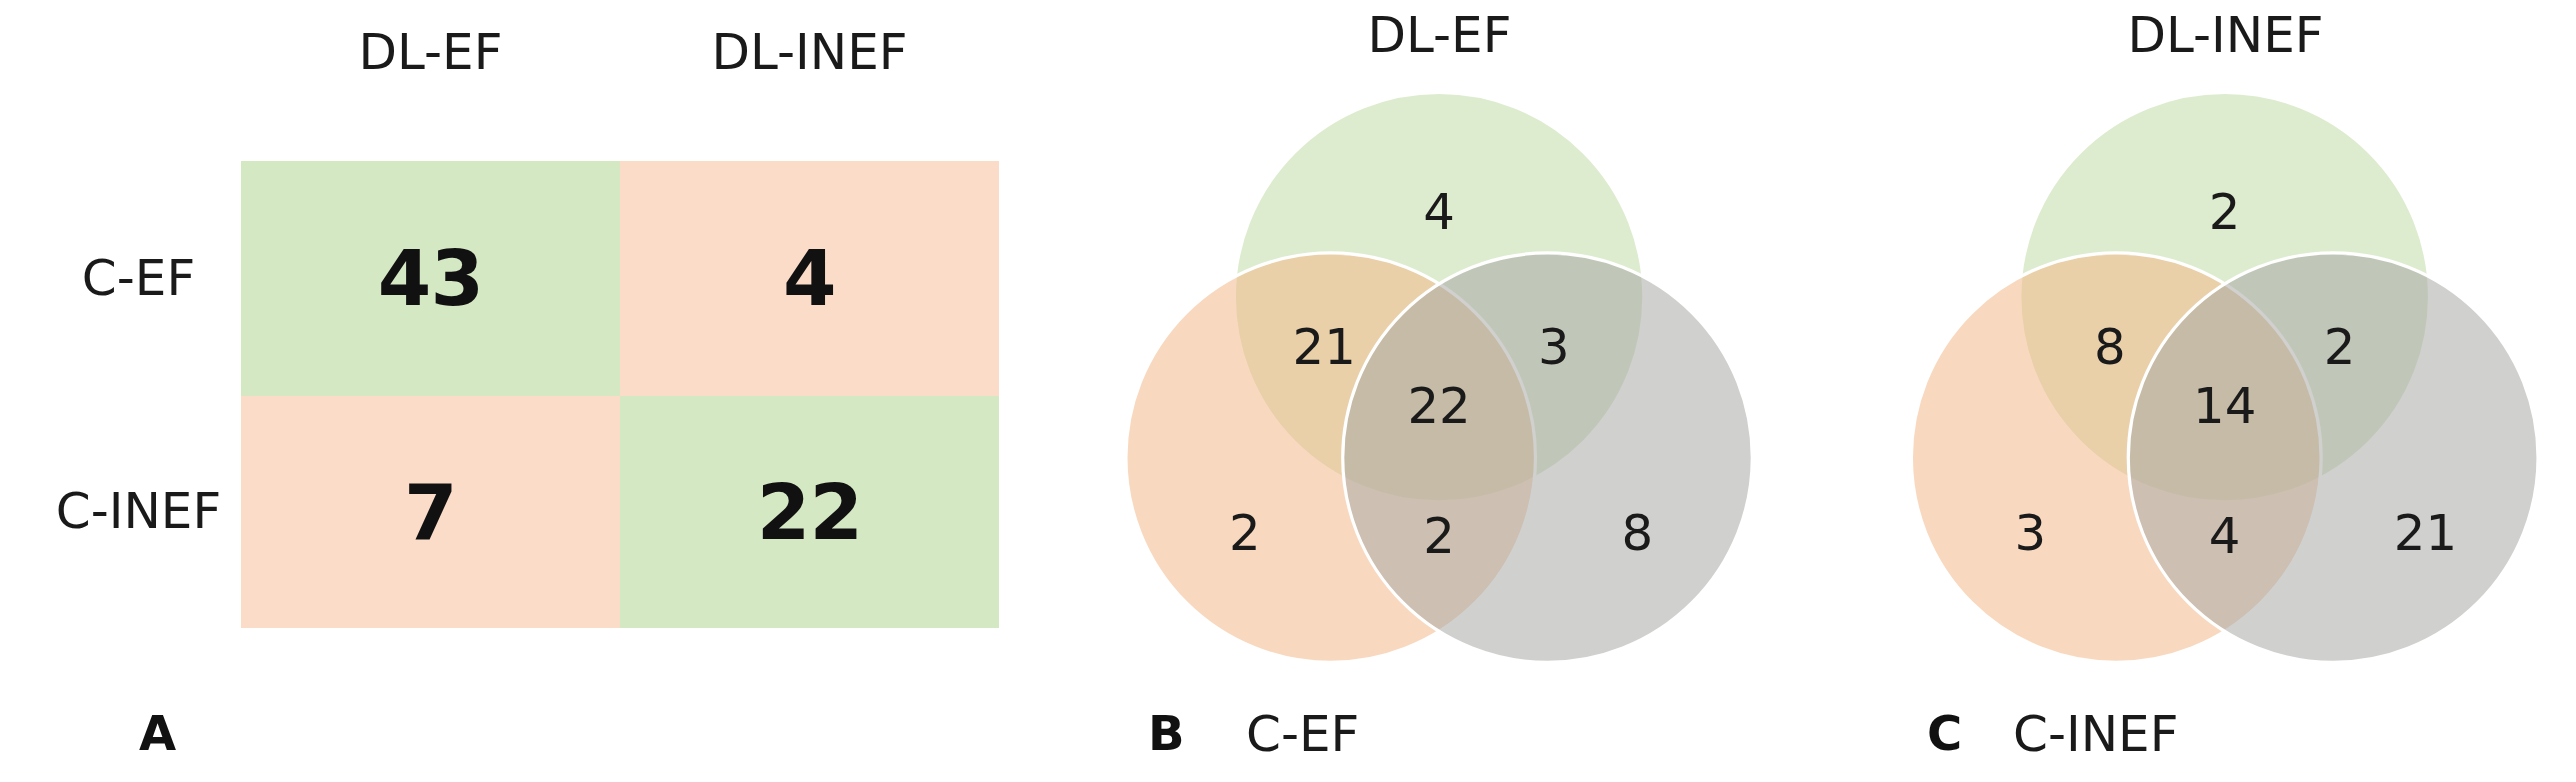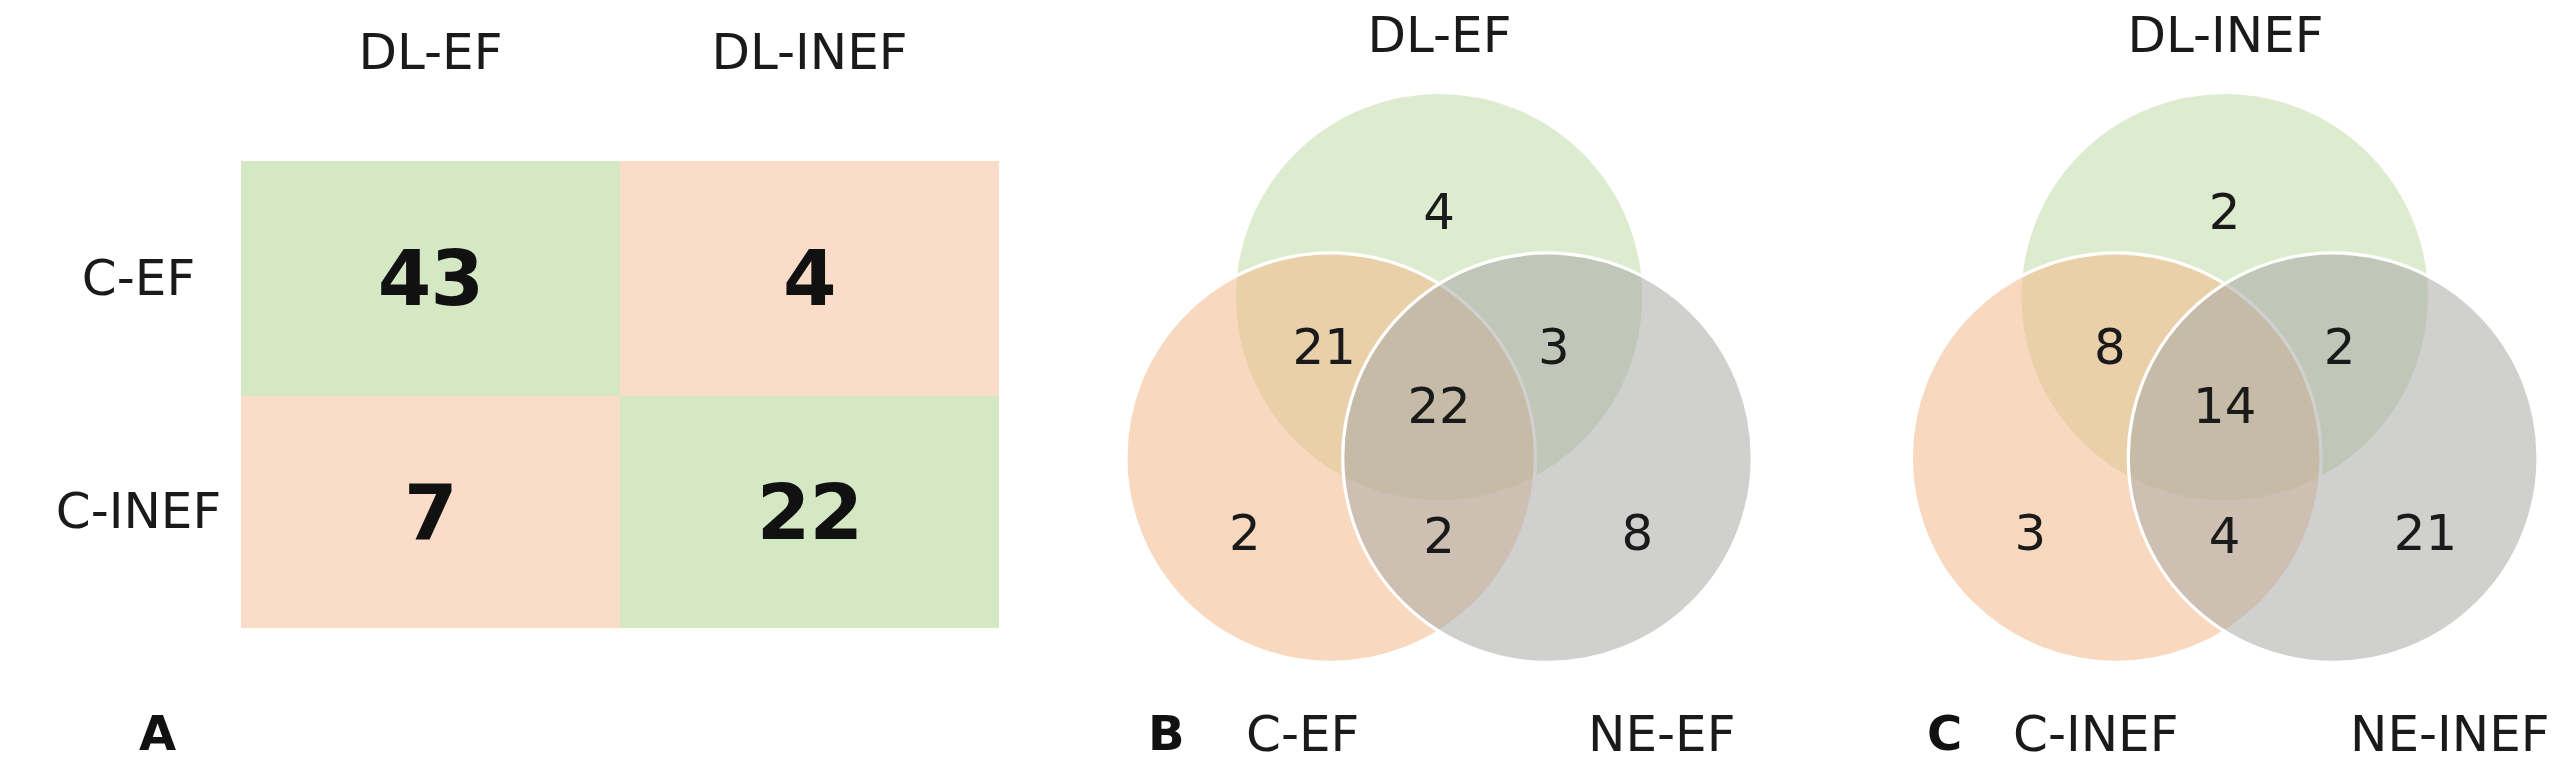--- a/index.html
+++ b/index.html
@@ -152,21 +152,20 @@
       <text class="venn-count" x="487" y="268">4</text>
       <text class="venn-count" x="344" y="437">21</text>
       <text class="venn-count" x="630" y="437">3</text>
       <text class="venn-count" x="487" y="510">22</text>
       <text class="venn-count" x="245" y="668">2</text>
       <text class="venn-count" x="487" y="672">2</text>
       <text class="venn-count" x="734" y="668">8</text>
     </svg>
 
     <div class="venn-bottom-label" style="left:198px;">C-EF</div>
-    <div class="venn-bottom-label" style="left:540px;">NE-EF</div>
   </div>
 
   <div class="venn-panel" id="panel-c">
     <div class="venn-title">DL-INEF</div>
 
     <svg class="venn-svg" viewBox="0 0 982 974" preserveAspectRatio="none">
       <g>
         <circle cx="490" cy="370" r="255" fill="#d5e8c4" fill-opacity="0.82" stroke="#ffffff" stroke-width="4"></circle>
         <circle cx="355" cy="570" r="255" fill="#f2b98a" fill-opacity="0.55" stroke="#ffffff" stroke-width="4"></circle>
         <circle cx="625" cy="570" r="255" fill="#a9a9a6" fill-opacity="0.55" stroke="#ffffff" stroke-width="4"></circle>
@@ -174,20 +173,19 @@
       <text class="venn-count" x="490" y="268">2</text>
       <text class="venn-count" x="347" y="437">8</text>
       <text class="venn-count" x="633" y="437">2</text>
       <text class="venn-count" x="490" y="510">14</text>
       <text class="venn-count" x="248" y="668">3</text>
       <text class="venn-count" x="490" y="672">4</text>
       <text class="venn-count" x="740" y="668">21</text>
     </svg>
 
     <div class="venn-bottom-label" style="left:182px;">C-INEF</div>
-    <div class="venn-bottom-label" style="left:519px;">NE-INEF</div>
   </div>
 
   <div class="panel-letter" id="panel-letter-b">B</div>
   <div class="panel-letter" id="panel-letter-c">C</div>
 
 </div>
 
 
 </body></html>

